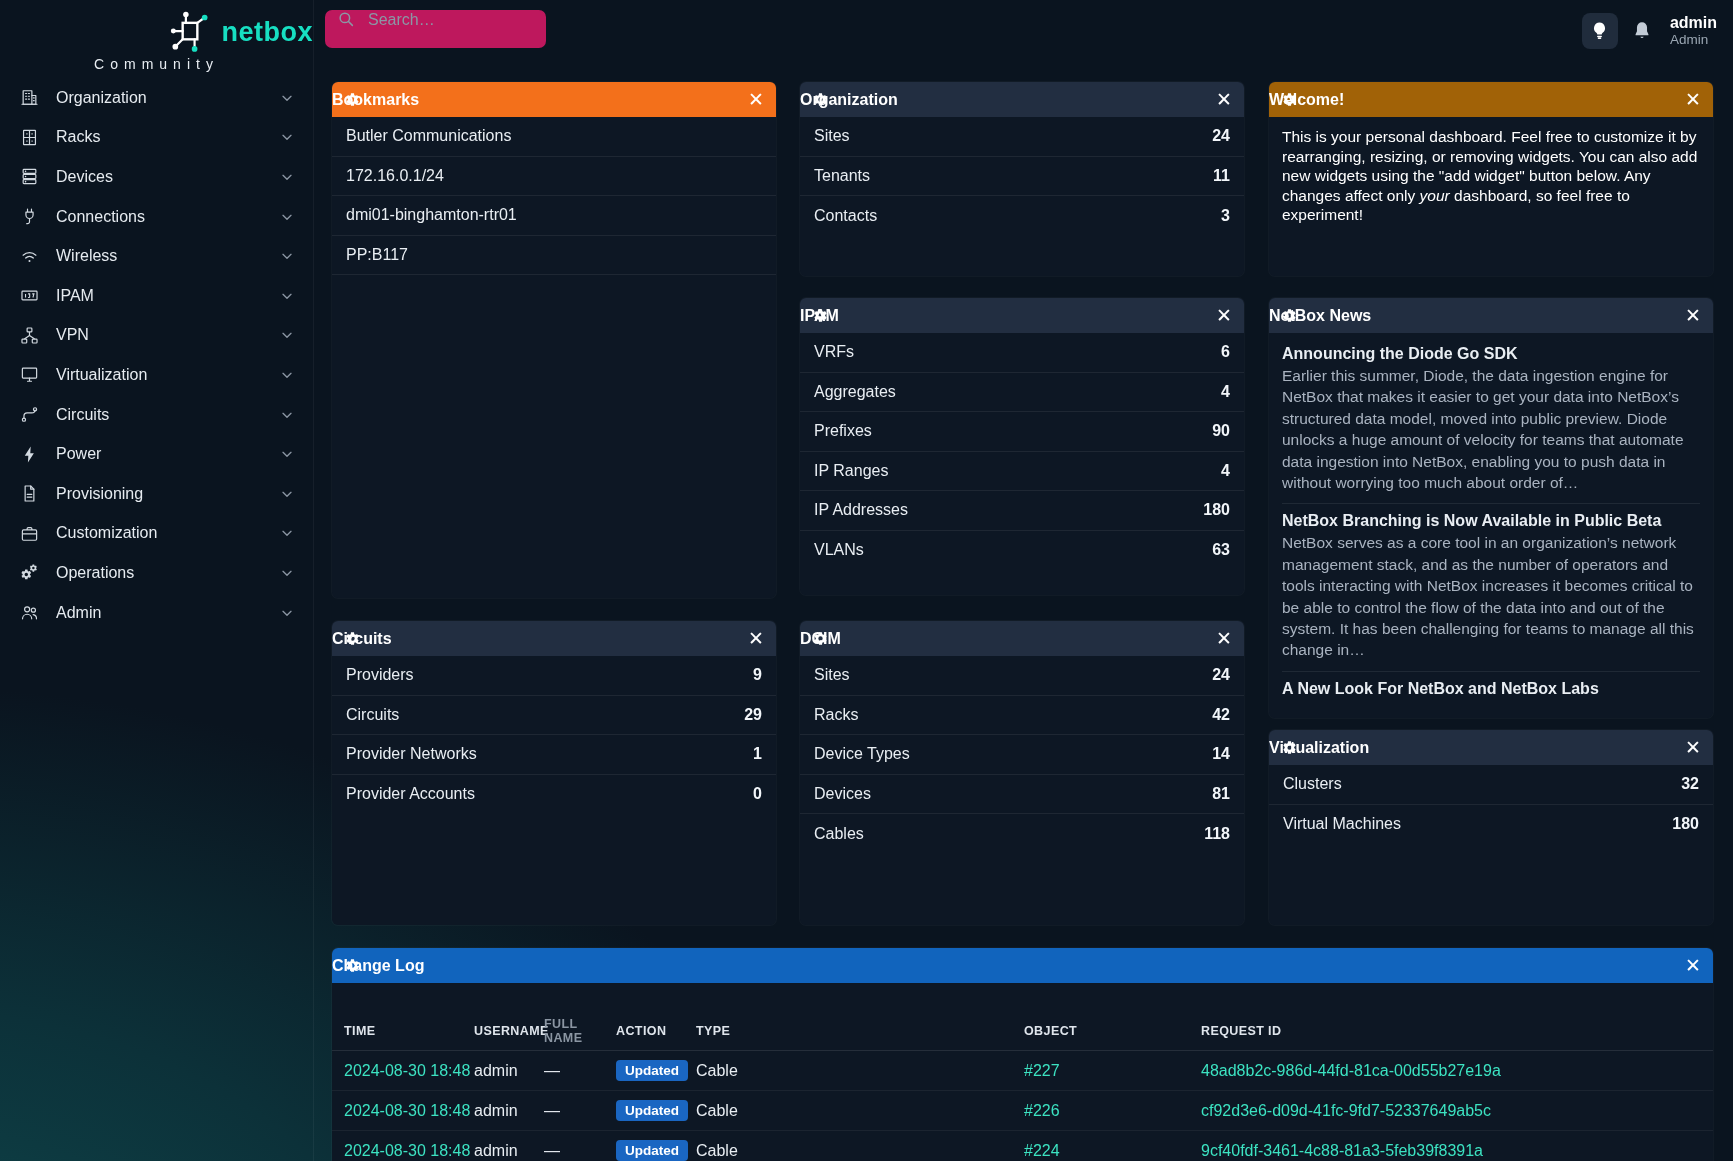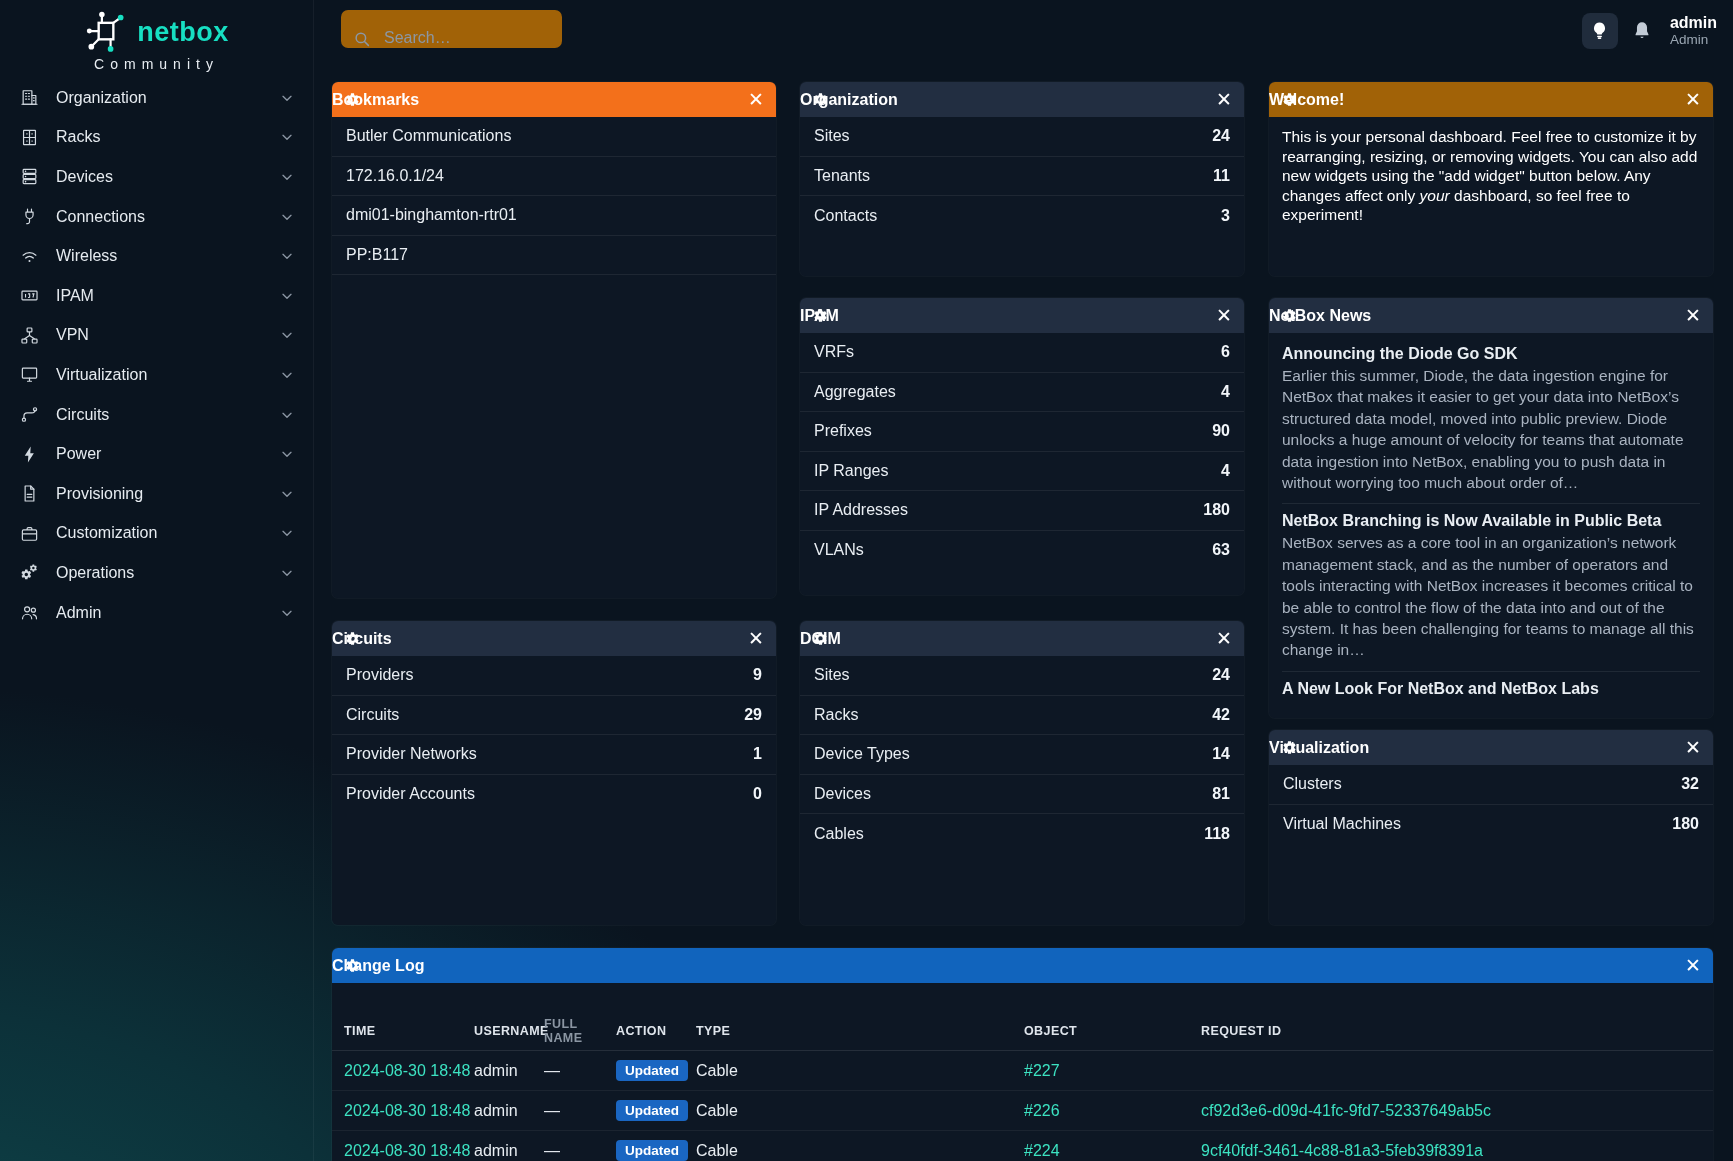--- a/index.html
+++ b/index.html
@@ -6,33 +6,33 @@
     font-family:"Liberation Sans","DejaVu Sans",sans-serif;}
   body{background:
     radial-gradient(1350px 950px at -6% 118%, #0f4a4f 0%, #0c3139 38%, rgba(10,20,31,0) 72%),
     #0a141f; color:#eef3f7;}
   .app{position:relative;width:1733px;height:1161px;}
 
   
   .sidebar{position:absolute;left:0;top:0;width:313px;height:100%;
     border-right:1px solid rgba(255,255,255,.05);}
   .brand{position:absolute;left:0;top:10px;width:100%;text-align:center;}
-  .brand-row{display:flex;align-items:center;justify-content:center;gap:9px;}
+  .brand-row{display:flex;align-items:center;justify-content:flex-end;gap:9px;}
   .brand-name{font-size:27px;font-weight:700;color:#17dfc2;letter-spacing:.5px;}
   .brand-sub{margin-top:2px;font-size:14px;color:#e9eef3;letter-spacing:6px;}
   .menu{position:absolute;left:0;top:78px;width:100%;}
   .side-item{display:flex;align-items:center;height:39.6px;padding:0 18px 0 20px;cursor:pointer;}
   .side-item svg.mi{width:19px;height:19px;color:#d3dae1;flex:0 0 auto;}
   .side-item .lbl{margin-left:17px;font-size:16px;color:#e6ebf0;flex:1 1 auto;}
   .side-item svg.chev{width:16px;height:16px;color:#8b96a3;}
 
   
   .topbar{position:absolute;left:313px;top:0;right:0;height:61px;}
-  .search{position:absolute;left:28px;top:10px;width:221px;height:38px;background:#a16207;
-    border-radius:7px;display:flex;align-items:flex-end;padding:0 12px;box-sizing:border-box;}
+  .search{position:absolute;left:12px;top:10px;width:221px;height:38px;background:#be185d;
+    border-radius:7px;display:flex;align-items:flex-start;padding:0 12px;box-sizing:border-box;}
   .search svg{width:18px;height:18px;color:#8b97a5;flex:0 0 auto;}
   .search input{background:transparent;border:none;outline:none;margin-left:11px;width:100%;
     font-family:inherit;font-size:16px;color:#d7dee6;}
   .search input::placeholder{color:#8b97a5;}
   .top-right{position:absolute;right:16px;top:0;height:61px;display:flex;align-items:center;gap:13px;}
   .bulb-btn{width:36px;height:36px;border-radius:8px;background:#202c3c;display:flex;
     align-items:center;justify-content:center;cursor:pointer;}
   .bulb-btn svg{width:19px;height:19px;color:#fff;}
   .bell{width:22px;height:22px;color:#c3ccd6;cursor:pointer;}
   .user{margin-left:4px;cursor:pointer;}
@@ -550,20 +550,21 @@
             <span>OBJECT</span>
             <span>REQUEST ID</span>
           </div>
           <div class="cl-row">
             <span class="link">2024-08-30 18:48</span>
             <span class="cell-white">admin</span>
             <span class="cell-white">—</span>
             <span><span class="badge">Updated</span></span>
             <span class="cell-white">Cable</span>
             <span class="link">#227</span>
+            <span class="link">48ad8b2c-986d-44fd-81ca-00d55b27e19a</span>
           </div>
           <div class="cl-row">
             <span class="link">2024-08-30 18:48</span>
             <span class="cell-white">admin</span>
             <span class="cell-white">—</span>
             <span><span class="badge">Updated</span></span>
             <span class="cell-white">Cable</span>
             <span class="link">#226</span>
             <span class="link">cf92d3e6-d09d-41fc-9fd7-52337649ab5c</span>
           </div>

